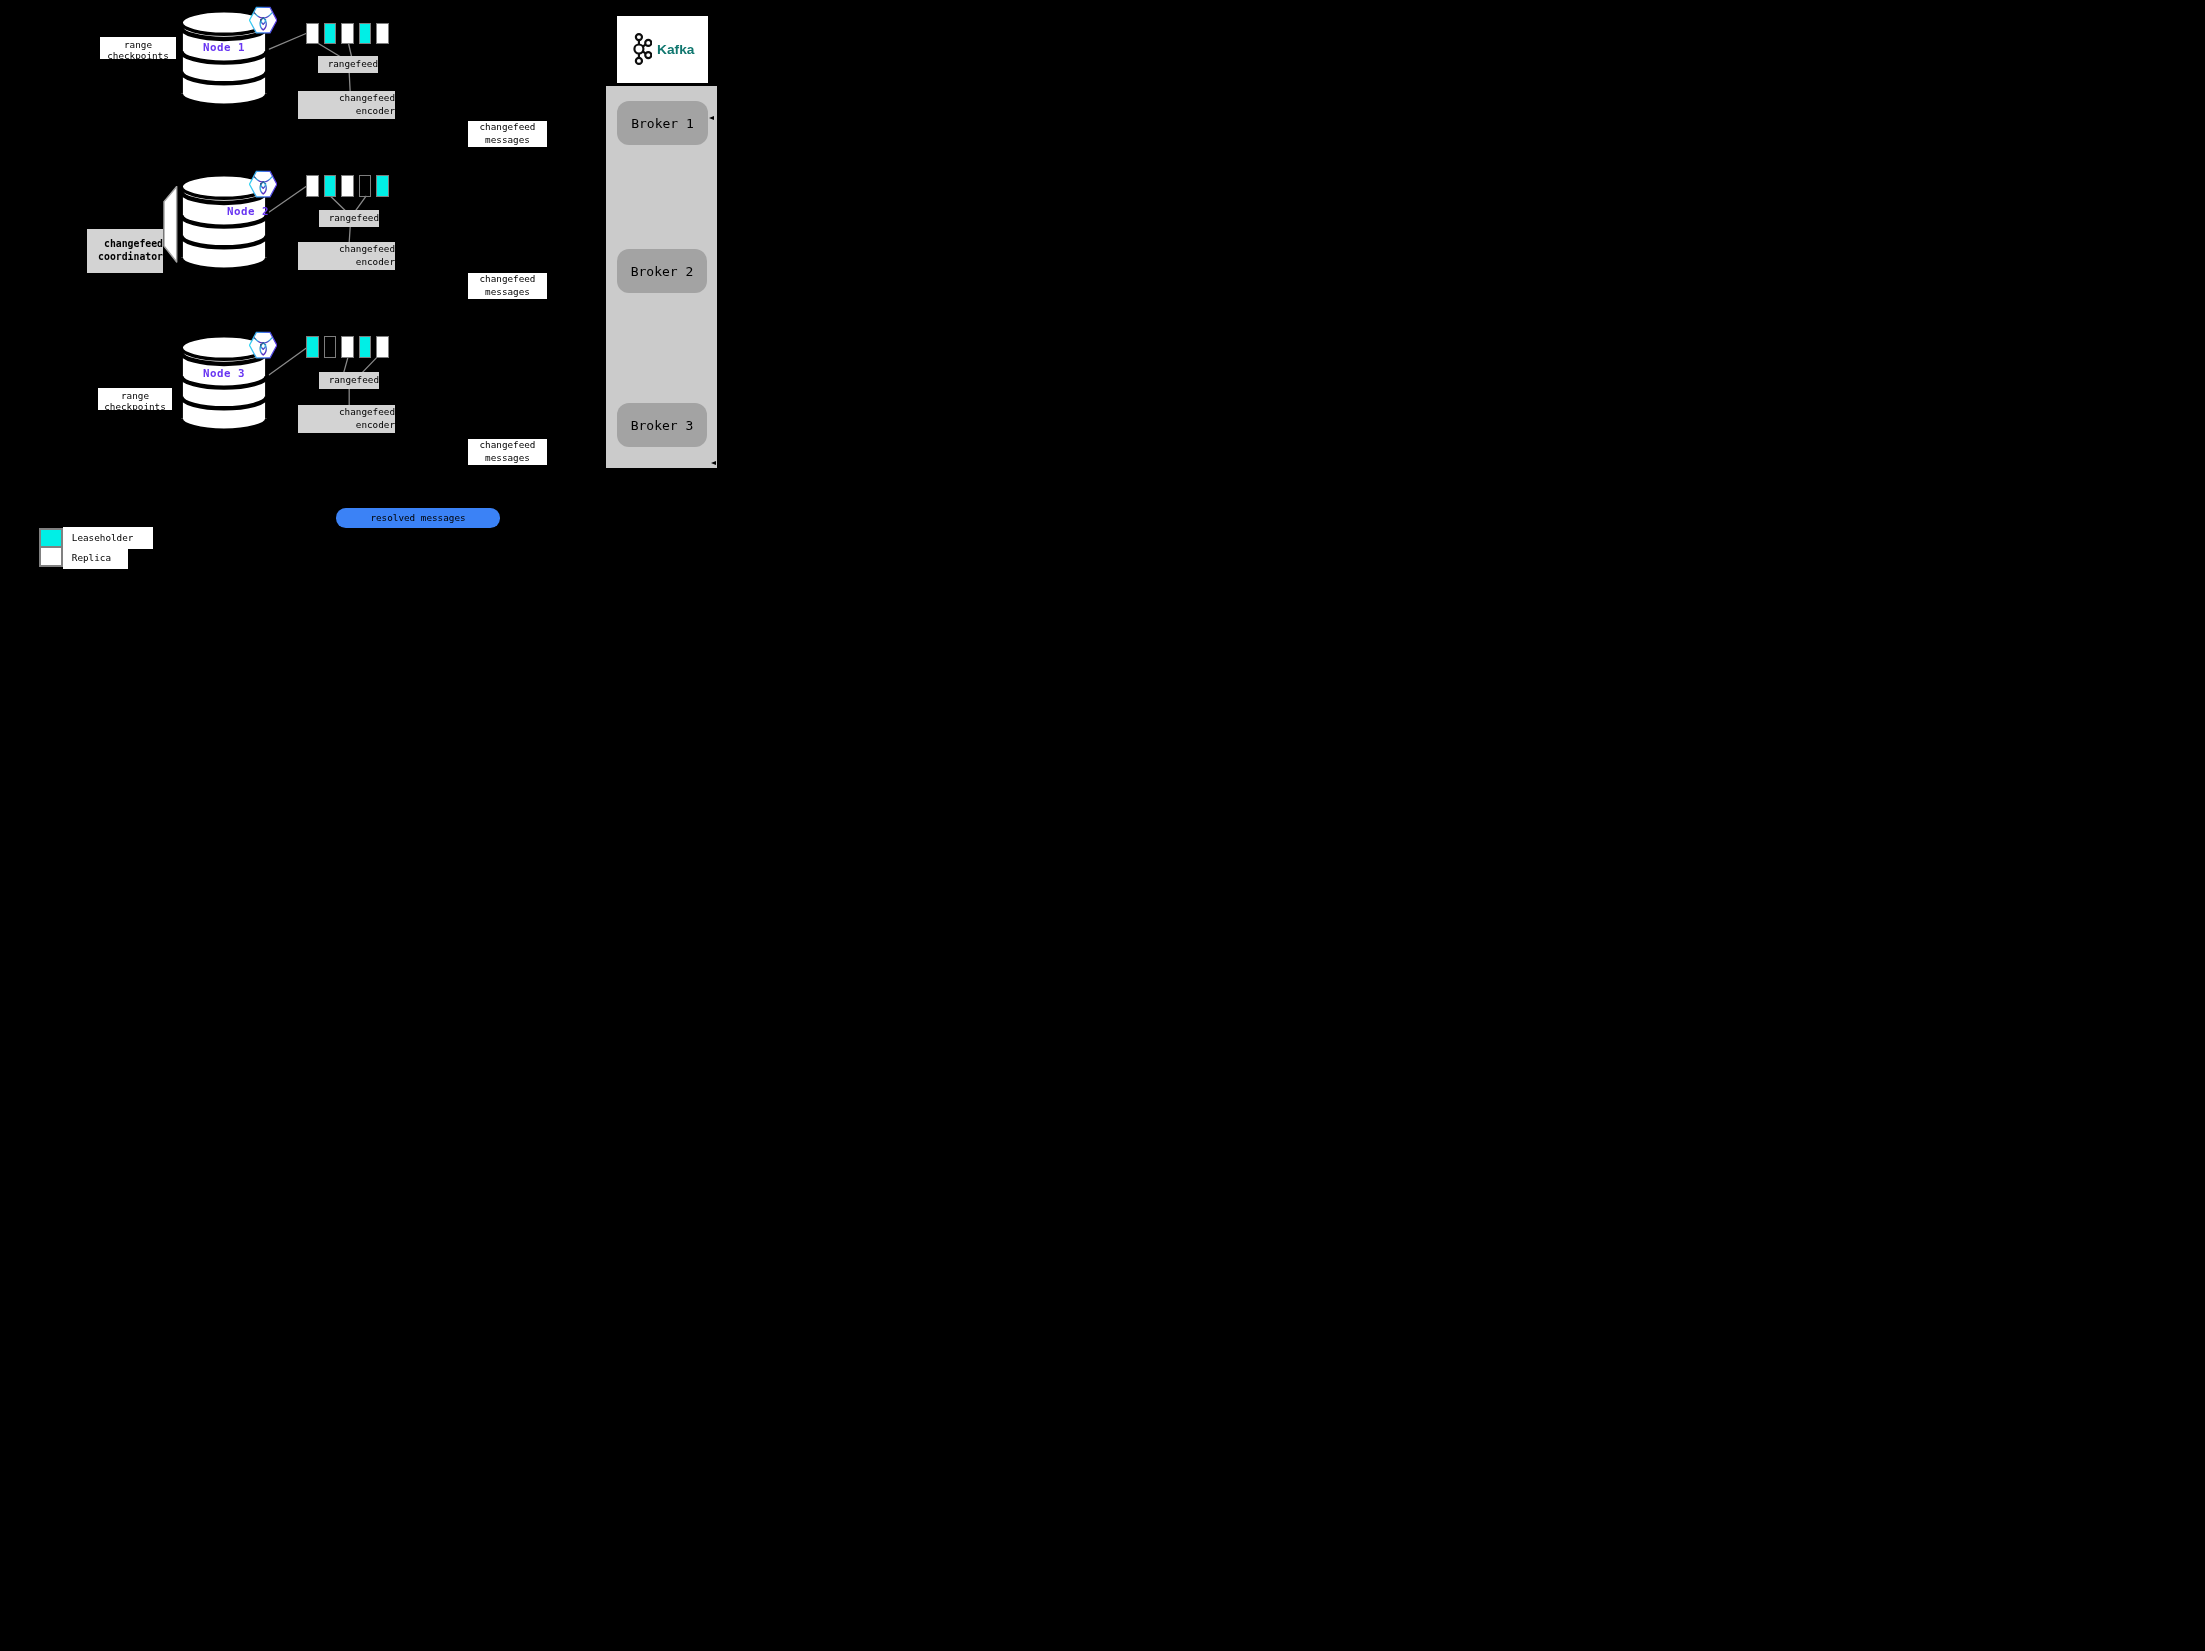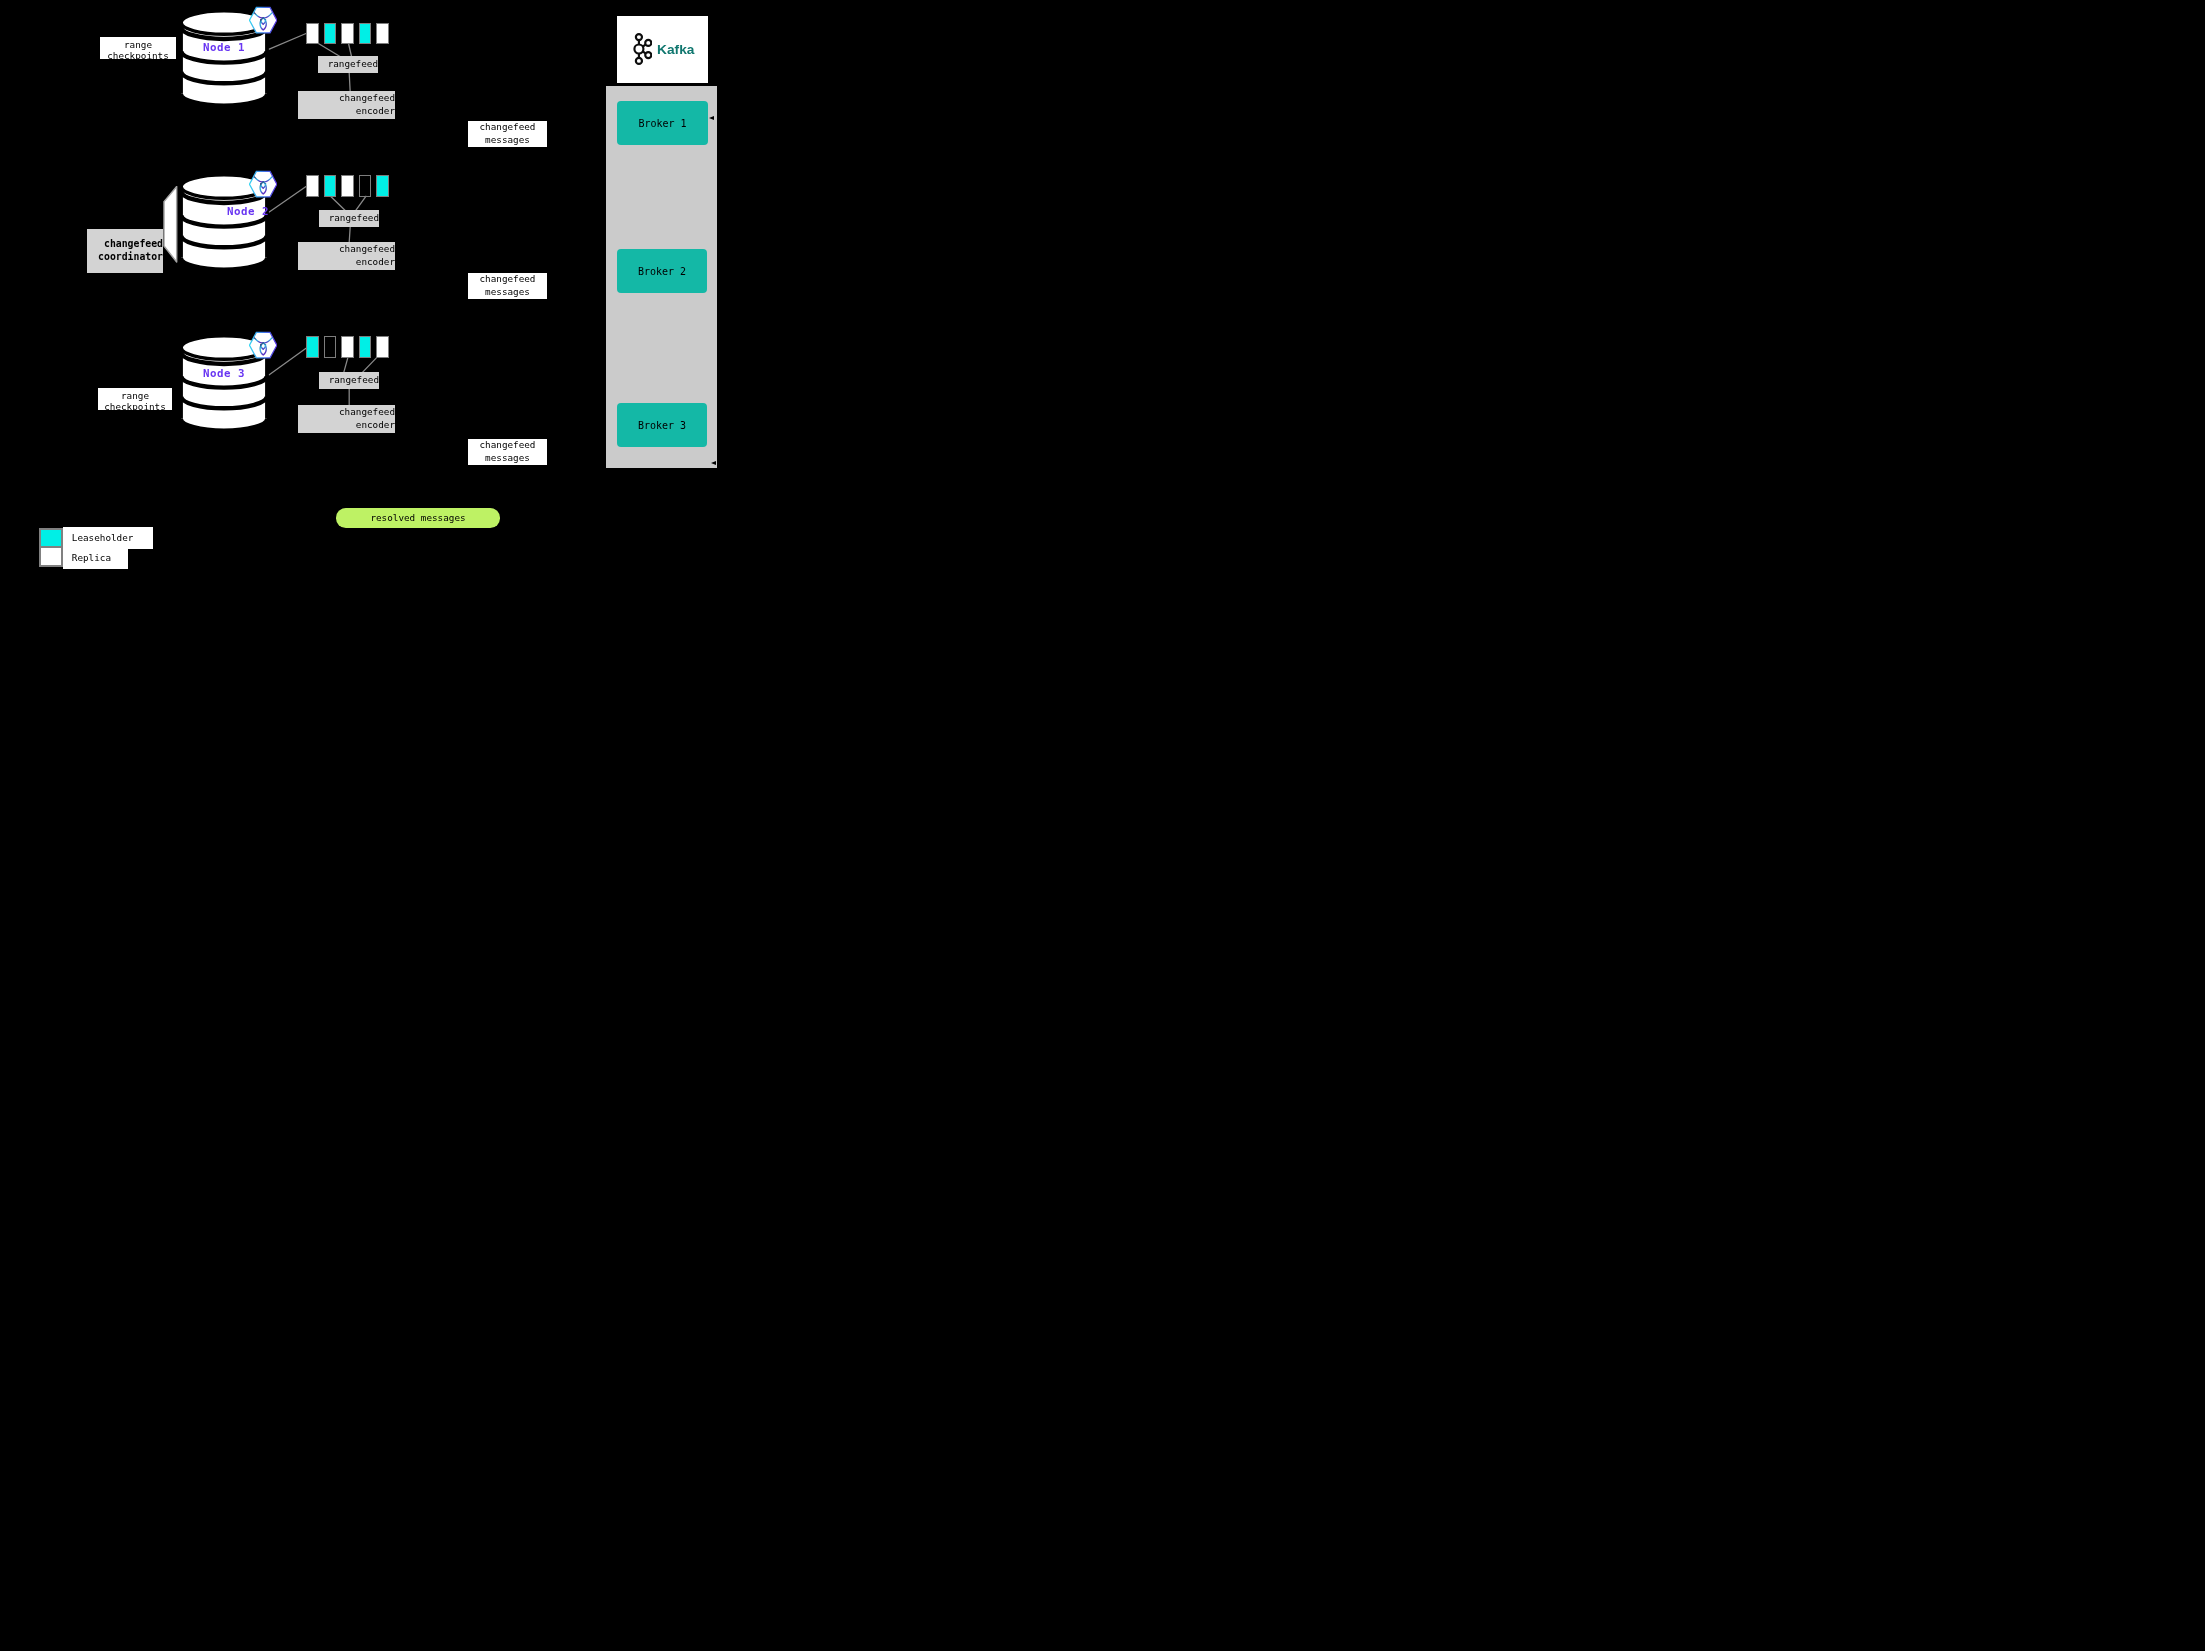--- a/index.html
+++ b/index.html
@@ -6,39 +6,39 @@
   #stage{position:relative;width:769px;height:576px;background:var(--background,#000);
          font-family:"DejaVu Sans Mono", monospace;overflow:hidden;}
   .abs{position:absolute;box-sizing:border-box;}
   
   #lines{left:0;top:0;z-index:1;}
   
   .wlabel{background:#fff;color:#000;text-align:center;font-size:9.3px;line-height:11.8px;
           z-index:2;overflow:hidden;}
   .glabel{background:var(--box_gray,#d3d3d3);color:#000;text-align:right;font-size:9.3px;
           line-height:12.3px;z-index:2;display:flex;flex-direction:column;justify-content:center;}
-  .pill{background:#bef264;color:#000;border-radius:9.8px;text-align:center;font-size:9.3px;
+  .pill{background:#3b82f6;color:#000;border-radius:9.8px;text-align:center;font-size:9.3px;
         line-height:19.6px;z-index:2;}
   
   .cyl{z-index:2;}
   .node-label{z-index:4;color:var(--node_label,#6936f2);font-weight:bold;font-size:10.8px;
               letter-spacing:0.5px;text-align:center;}
   .hex{z-index:5;}
   
   .range-row{display:flex;z-index:3;}
   .sq{width:12.7px;height:21.6px;border:1.5px solid var(--square_border,#7d7d7d);
       box-sizing:border-box;margin-right:4.9px;}
   .sq.leaseholder{background:var(--leaseholder,#00efe6);}
   .sq.replica{background:var(--replica,#fff);}
   .sq.empty{background:transparent;}
   
   #kafka-box{background:#fff;z-index:2;display:flex;align-items:center;justify-content:center;gap:4.9px;}
   #kafka-title{font-family:"Liberation Sans",sans-serif;font-weight:bold;font-size:13.7px;color:#0f766e;}
   #kafka-panel{background:var(--panel_gray,#cbcbcb);z-index:1;}
-  .broker{background:#14b8a6;border-radius:4px;z-index:2;text-align:center;font-size:10px;
+  .broker{background:#a3a3a3;border-radius:12px;z-index:2;text-align:center;font-size:13px;
           color:#000;display:flex;align-items:center;justify-content:center;}
   .arrowhead{width:0;height:0;border-top:2.9px solid transparent;border-bottom:2.9px solid transparent;
              border-right:5.9px solid #000;z-index:3;}
   
   #coord-box{font-weight:bold;font-size:9.8px;line-height:12.7px;margin-top:27px;}
   .flag{z-index:3;}
   
   .swatch{width:23.5px;height:20.6px;border:2px solid #808080;z-index:2;}
   .legend-label{text-align:left;padding-left:8.8px;display:flex;align-items:center;font-size:9.3px;}
 </style>

